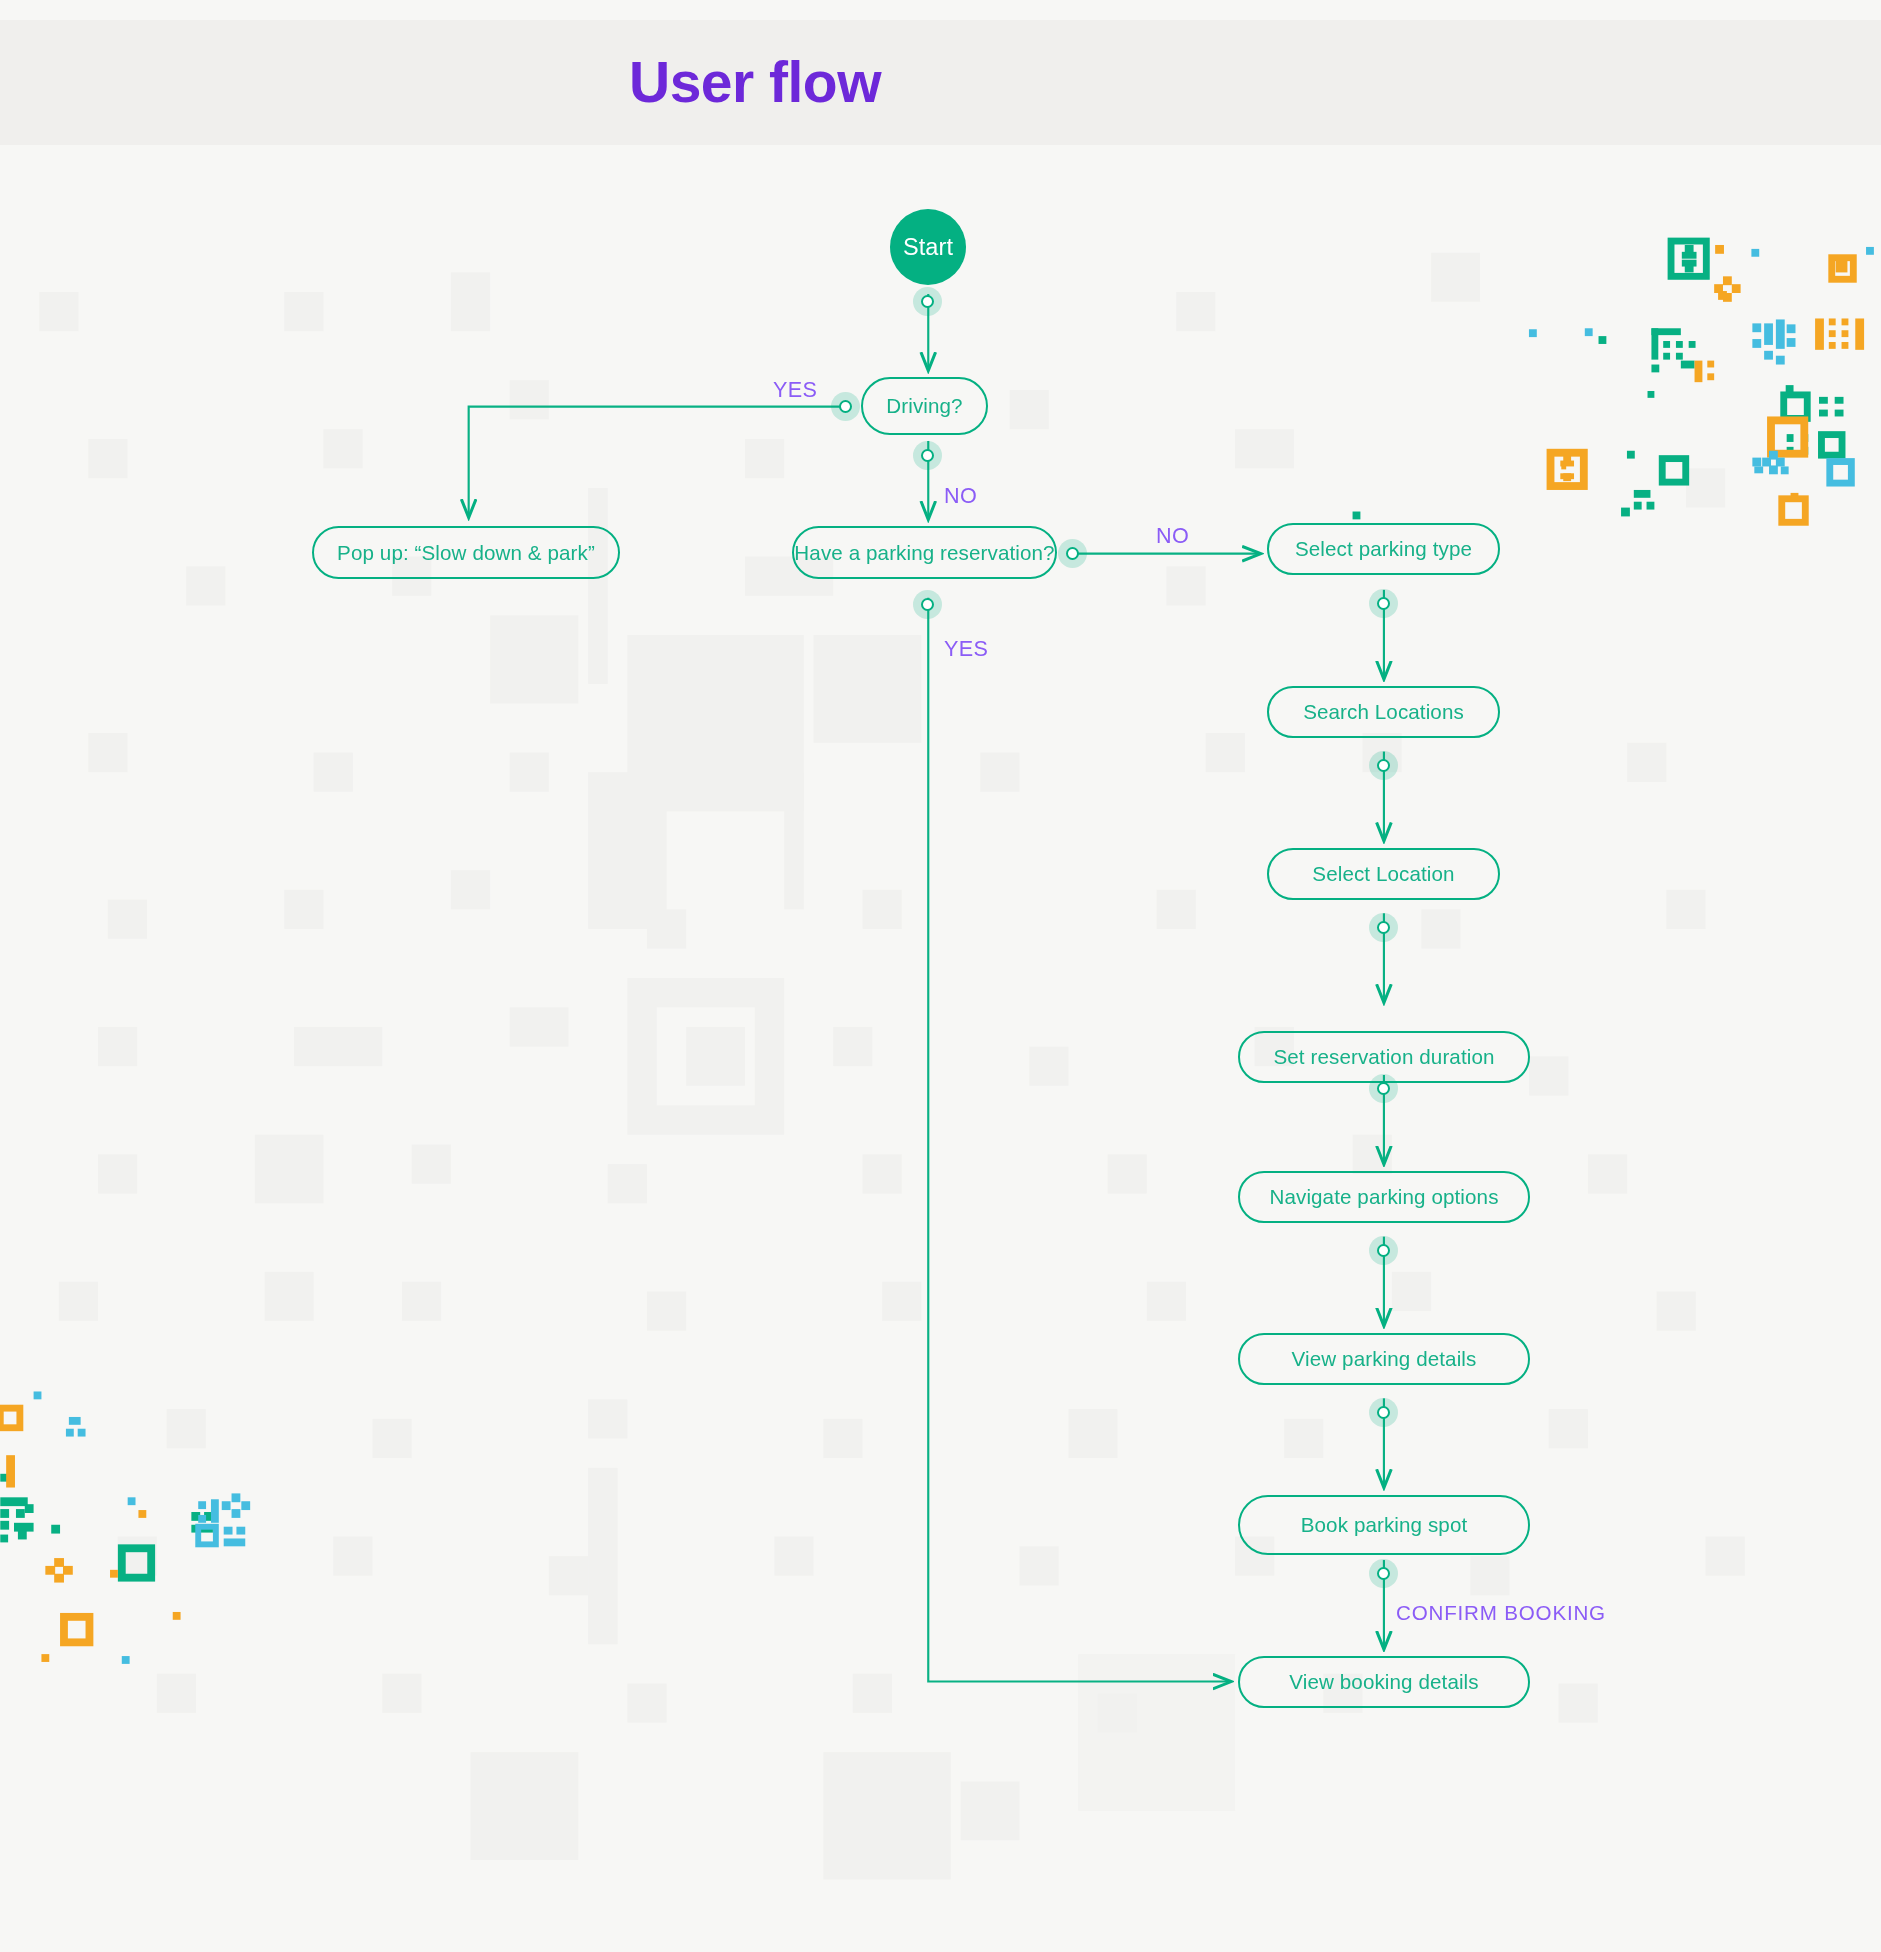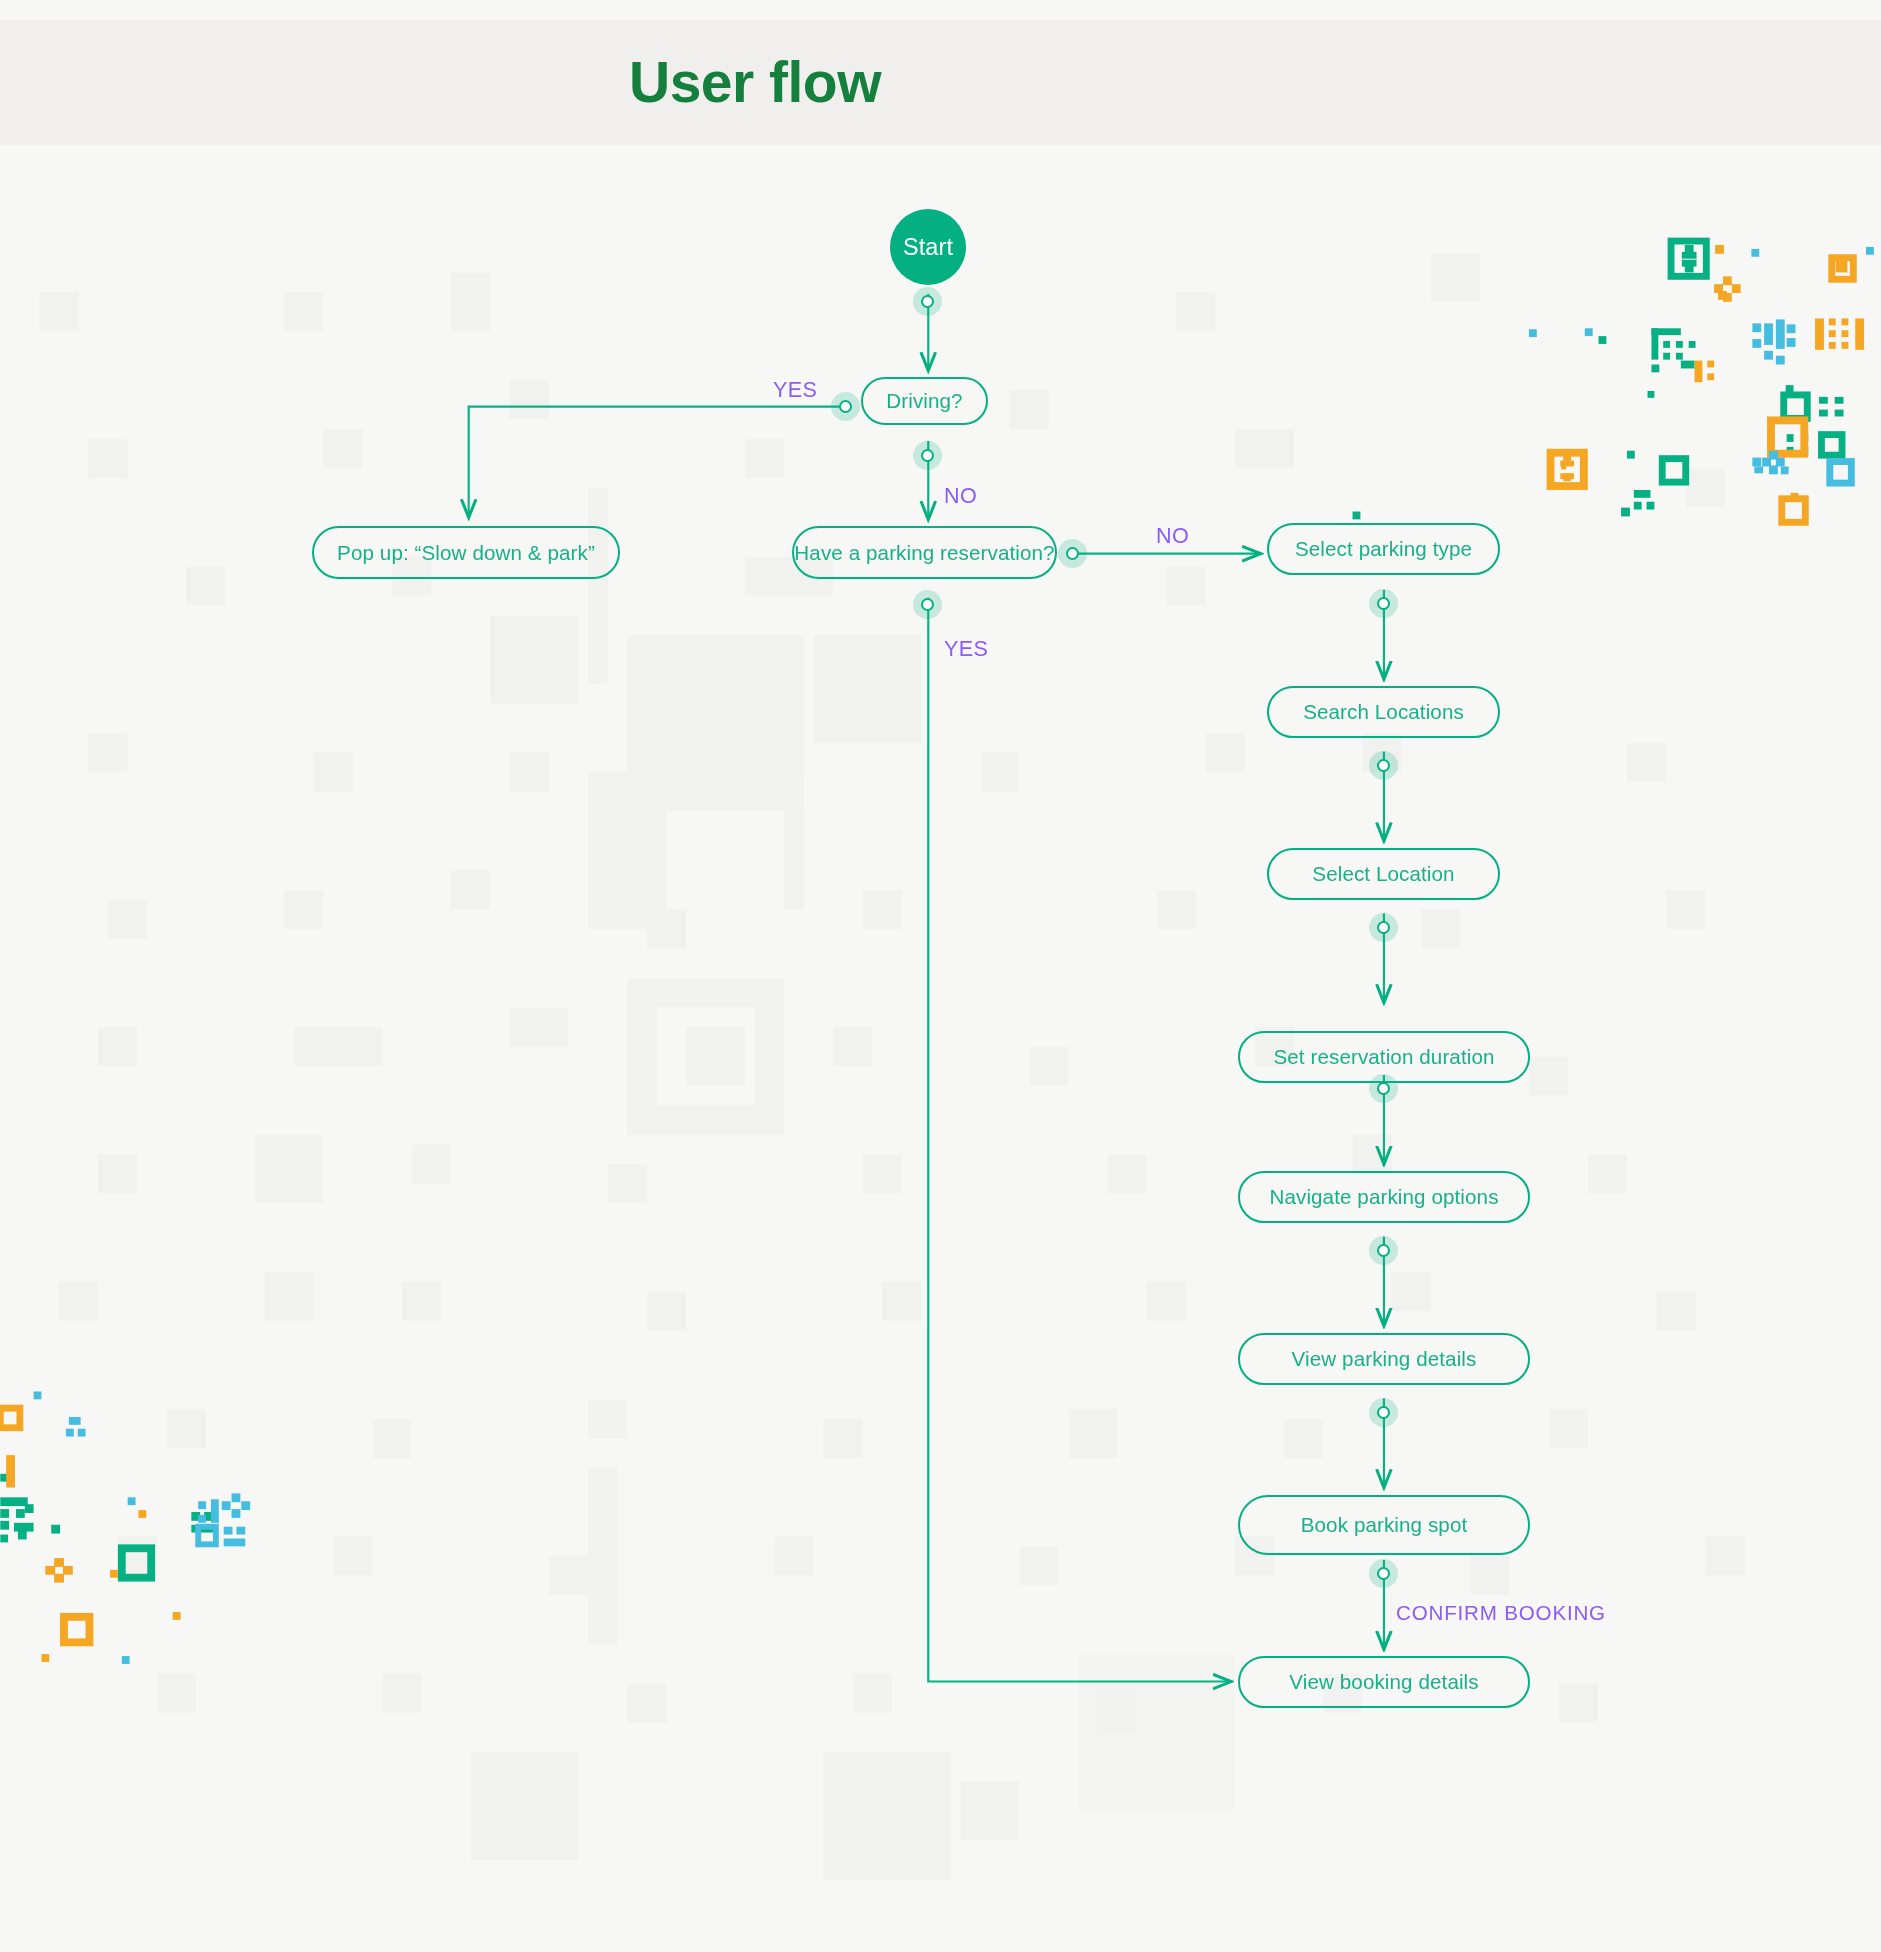--- a/index.html
+++ b/index.html
@@ -29,21 +29,21 @@
     position: absolute;
     left: 0;
     top: 19.6px;
     width: 1510px;
     height: 125px;
     display: flex;
     align-items: center;
     justify-content: center;
     font-size: 57px;
     font-weight: 700;
-    color: #15803d;
+    color: #6d28d9;
     letter-spacing: -0.5px;
   }
 
   
   #canvas {
     position: absolute;
     left: 0;
     top: 0;
     width: 1882px;
     height: 1952px;
@@ -405,21 +405,21 @@
       <rect x="228" y="1558" width="9" height="8"></rect>
         <rect x="241" y="1558" width="9" height="8"></rect>
       <rect x="228" y="1570" width="22" height="8"></rect>
       <rect x="130" y="1528" width="8" height="8"></rect>
       <rect x="124" y="1690" width="8" height="8"></rect>
     </g>
   </svg>
 
   <div class="node start" style="left:890px; top:209px; width:76px; height:76px;">Start</div>
 
-  <div class="node" style="left:861px; top:377px; width:127px; height:48px;">Driving?</div>
+  <div class="node" style="left:861px; top:377px; width:127px; height:58px;">Driving?</div>
 
   <div class="node" style="left:312px; top:526px; width:308px; height:53px;">Pop up: “Slow down &amp; park”</div>
 
   <div class="node" style="left:792px; top:526px; width:265px; height:53px;">Have a parking reservation?</div>
 
   <div class="node" style="left:1267px; top:523px; width:233px; height:52px;">Select parking type</div>
 
   <div class="node" style="left:1267px; top:686px; width:233px; height:52px;">Search Locations</div>
 
   <div class="node" style="left:1267px; top:848px; width:233px; height:52px;">Select Location</div>

